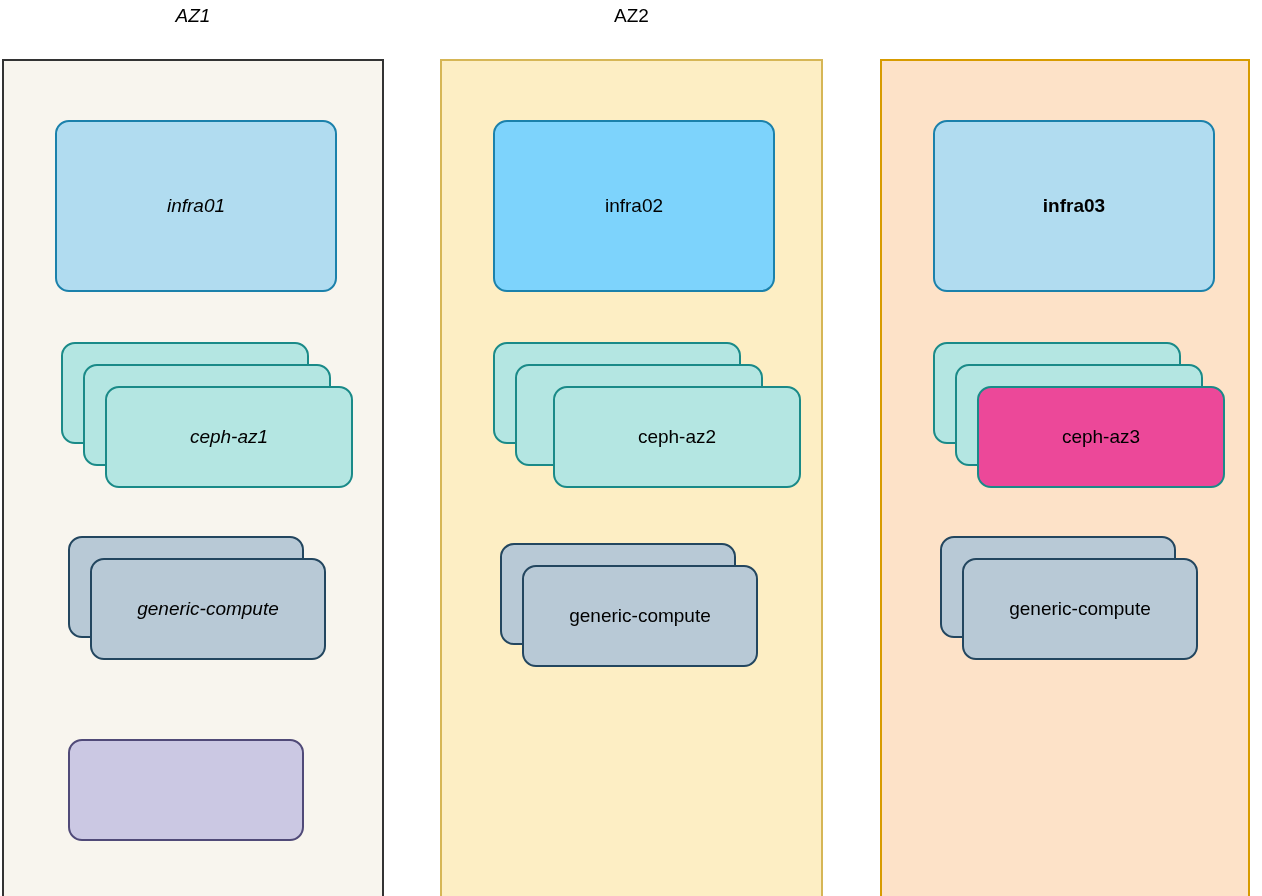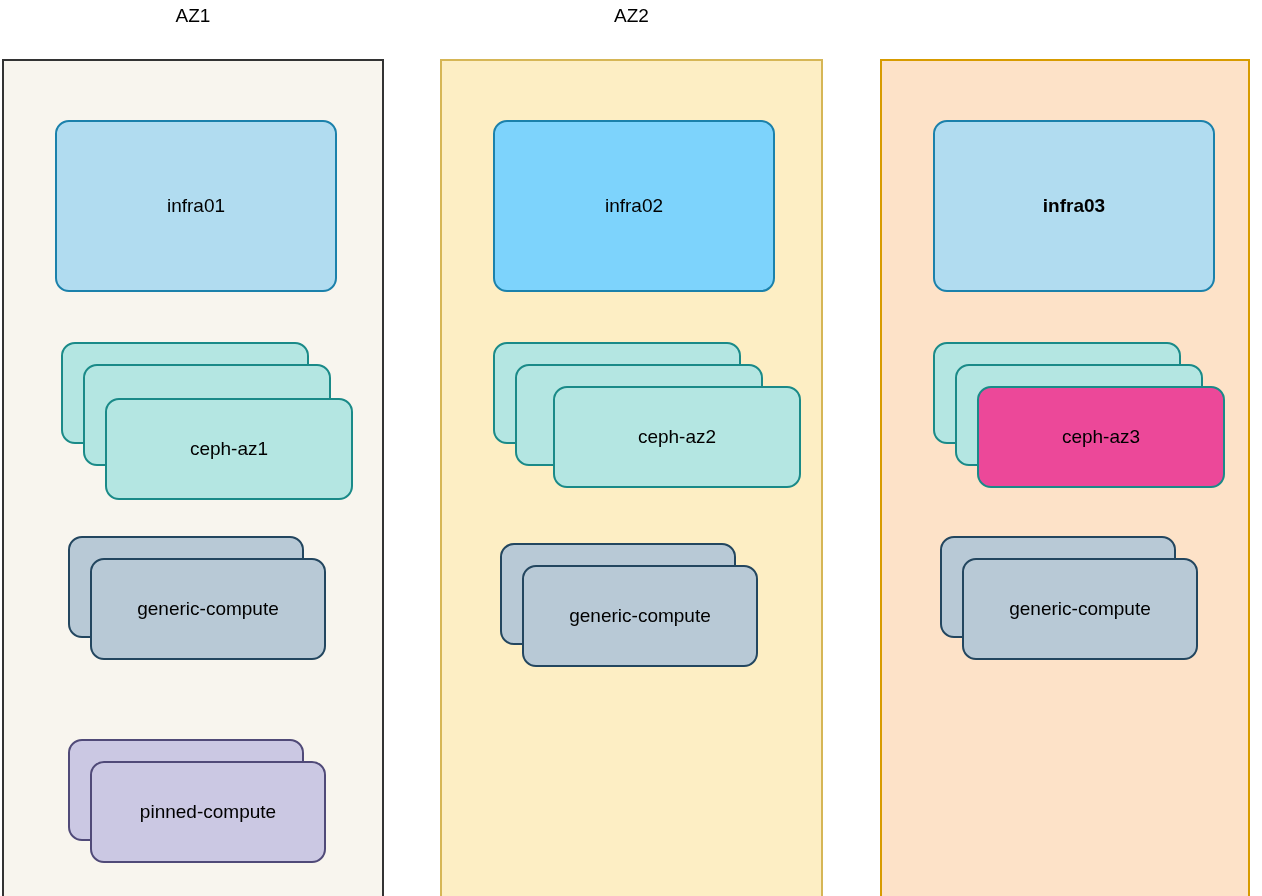--- a/index.html
+++ b/index.html
@@ -69,46 +69,43 @@
     color: #000000;
     white-space: nowrap;
     text-align: center;
     pointer-events: none;
   }
 </style>
 </head>
 <body>
 
 <div id="canvas">
-    <div class="zone-col" style="left: 2px; width: 382px;">
+    <div class="zone-col" style="left: 2px; width: 382px; font-style: italic;">
       <div class="zone-title">AZ1</div>
       <div class="zone-box" style="background: rgb(248, 245, 238); border-color: rgb(51, 51, 51);">
         <div class="stack" style="left: 51px; top: 59px; width: 282px; height: 172px;">
           <div class="card" style="left: 0px; top: 0px; width: 282px; height: 172px; background: rgb(177, 220, 240); border-color: rgb(27, 129, 171); z-index: 1;">
             <span class="card-label">infra01</span>
           </div>
         </div>
         <div class="stack" style="left: 57px; top: 281px; width: 292px; height: 146px;">
           <div class="card" style="left: 0px; top: 0px; width: 248px; height: 102px; background: rgb(180, 230, 226); border-color: rgb(26, 138, 136); z-index: 1;"></div>
           <div class="card" style="left: 22px; top: 22px; width: 248px; height: 102px; background: rgb(180, 230, 226); border-color: rgb(26, 138, 136); z-index: 2;"></div>
-          <div class="card" style="left: 44px; top: 56px; width: 248px; height: 102px; background: rgb(180, 230, 226); border-color: rgb(26, 138, 136); z-index: 3;">
+          <div class="card" style="left: 44px; top: 44px; width: 248px; height: 102px; background: rgb(180, 230, 226); border-color: rgb(26, 138, 136); z-index: 3;">
             <span class="card-label">ceph-az1</span>
           </div>
         </div>
         <div class="stack" style="left: 64px; top: 475px; width: 258px; height: 124px;">
           <div class="card" style="left: 0px; top: 0px; width: 236px; height: 102px; background: rgb(184, 201, 214); border-color: rgb(35, 70, 95); z-index: 1;"></div>
           <div class="card" style="left: 22px; top: 22px; width: 236px; height: 102px; background: rgb(184, 201, 214); border-color: rgb(35, 70, 95); z-index: 2;">
             <span class="card-label">generic-compute</span>
           </div>
         </div>
         <div class="stack" style="left: 64px; top: 678px; width: 258px; height: 124px;">
           <div class="card" style="left: 0px; top: 0px; width: 236px; height: 102px; background: rgb(203, 200, 227); border-color: rgb(80, 74, 120); z-index: 1;"></div>
-          <div class="card" style="left: 22px; top: 22px; width: 236px; height: 102px; background: rgb(203, 200, 227); border-color: rgb(80, 74, 120); z-index: 2;">
-            <span class="card-label">pinned-compute</span>
-          </div>
         </div>
       </div>
     </div>
     <div class="zone-col" style="left: 440px; width: 383px;">
       <div class="zone-title">AZ2</div>
       <div class="zone-box" style="background: rgb(253, 238, 196); border-color: rgb(214, 182, 86);">
         <div class="stack" style="left: 51px; top: 59px; width: 282px; height: 172px;">
           <div class="card" style="left: 0px; top: 0px; width: 282px; height: 172px; background: #7dd3fc; border-color: rgb(27, 129, 171); z-index: 1;">
             <span class="card-label">infra02</span>
           </div>

